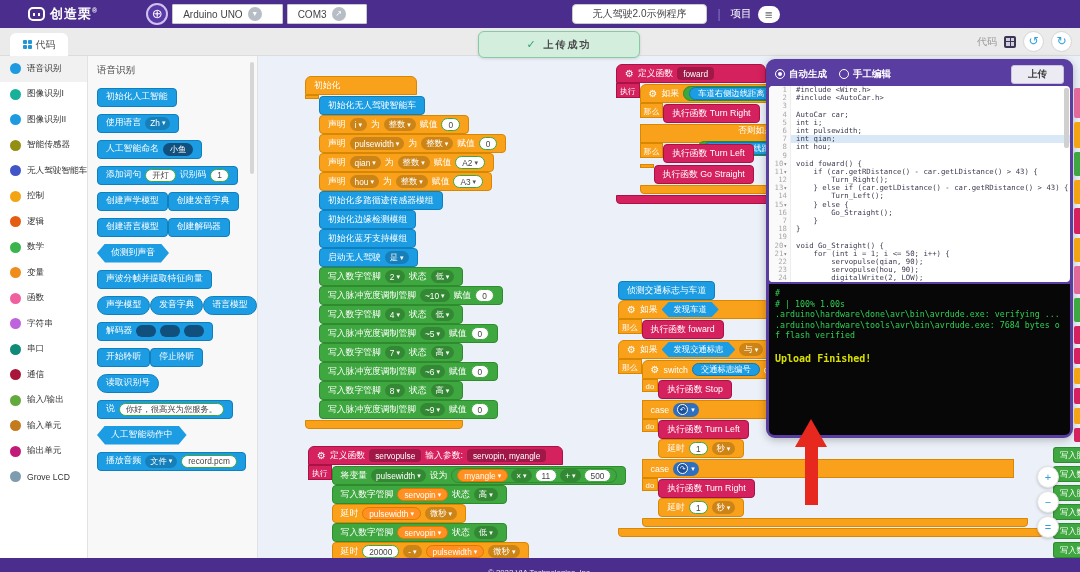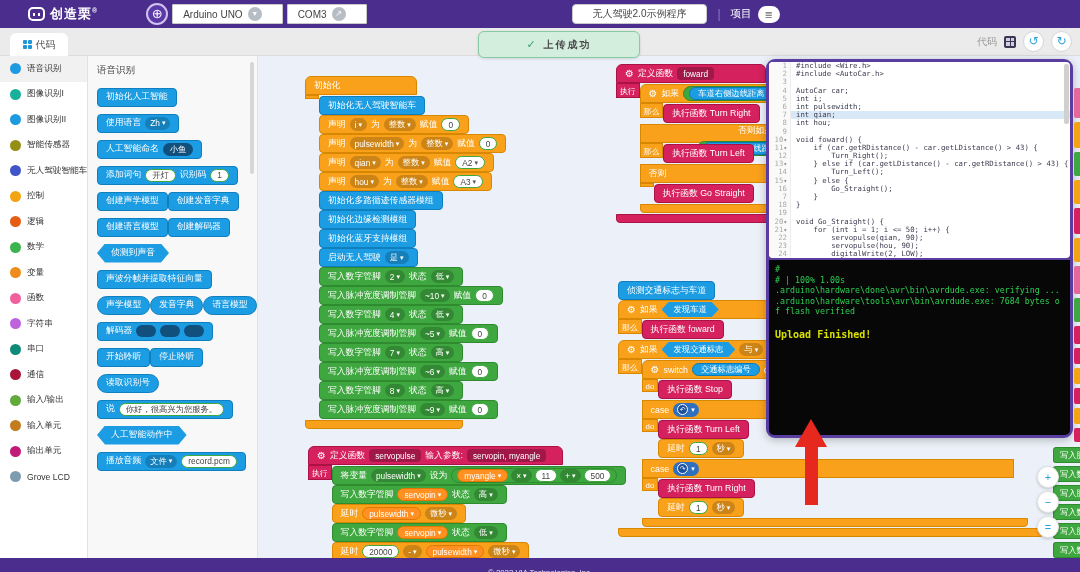--- a/index.html
+++ b/index.html
@@ -456,23 +456,20 @@
                   </span>
                 </div>
                 <div class="blk-cav">
                   <div class="blk-strip c-orange">那么</div>
                   <div class="blk-cavbody">
                     <div class="blk-row c-crimson">
                       <span class="bp-t">执行函数 Turn Left</span>
                     </div>
                   </div>
                 </div>
-                <div class="blk-mid c-orange" style="min-width: 232px;">
-                  <span class="bp-t">否则</span>
-                </div>
                 <div class="blk-cav">
                   <div class="blk-strip c-orange"></div>
                   <div class="blk-cavbody">
                     <div class="blk-row c-crimson">
                       <span class="bp-t">执行函数 Go Straight</span>
                     </div>
                   </div>
                 </div>
                 <div class="blk-foot c-orange" style="min-width: 232px;"></div>
               </div>
@@ -649,20 +646,31 @@
       <div class="frag" style="left: 1074px; width: 6px; top: 298px; height: 24px; background: rgb(63, 167, 63);"></div>
       <div class="frag" style="left: 1074px; width: 6px; top: 326px; height: 18px; background: rgb(214, 33, 95);"></div>
       <div class="frag" style="left: 1074px; width: 6px; top: 348px; height: 16px; background: rgb(214, 33, 95);"></div>
       <div class="frag" style="left: 1074px; width: 6px; top: 368px; height: 16px; background: rgb(242, 164, 19);"></div>
       <div class="frag" style="left: 1074px; width: 6px; top: 388px; height: 16px; background: rgb(214, 33, 95);"></div>
       <div class="frag" style="left: 1074px; width: 6px; top: 408px; height: 16px; background: rgb(242, 164, 19);"></div>
       <div class="frag" style="left: 1074px; width: 6px; top: 428px; height: 14px; background: rgb(214, 33, 95);"></div>
     </div>
 
   <div class="code-panel">
+    <div class="cp-header">
+      <span class="radio">
+          <span class="rdot on"></span>
+          <span>自动生成</span>
+        </span>
+      <span class="radio">
+          <span class="rdot"></span>
+          <span>手工编辑</span>
+        </span>
+      <button class="upload-btn">上传</button>
+    </div>
     <div class="cp-code">
       <div>
           <div class="cl"><span class="cl-num">1</span><span class="cl-txt">#include &lt;Wire.h&gt;</span></div>
           <div class="cl"><span class="cl-num">2</span><span class="cl-txt">#include &lt;AutoCar.h&gt;</span></div>
           <div class="cl"><span class="cl-num">3</span><span class="cl-txt"></span></div>
           <div class="cl"><span class="cl-num">4</span><span class="cl-txt">AutoCar car;</span></div>
           <div class="cl"><span class="cl-num">5</span><span class="cl-txt">int i;</span></div>
           <div class="cl"><span class="cl-num">6</span><span class="cl-txt">int pulsewidth;</span></div>
           <div class="cl hl"><span class="cl-num">7</span><span class="cl-txt">int qian;</span></div>
           <div class="cl"><span class="cl-num">8</span><span class="cl-txt">int hou;</span></div>

